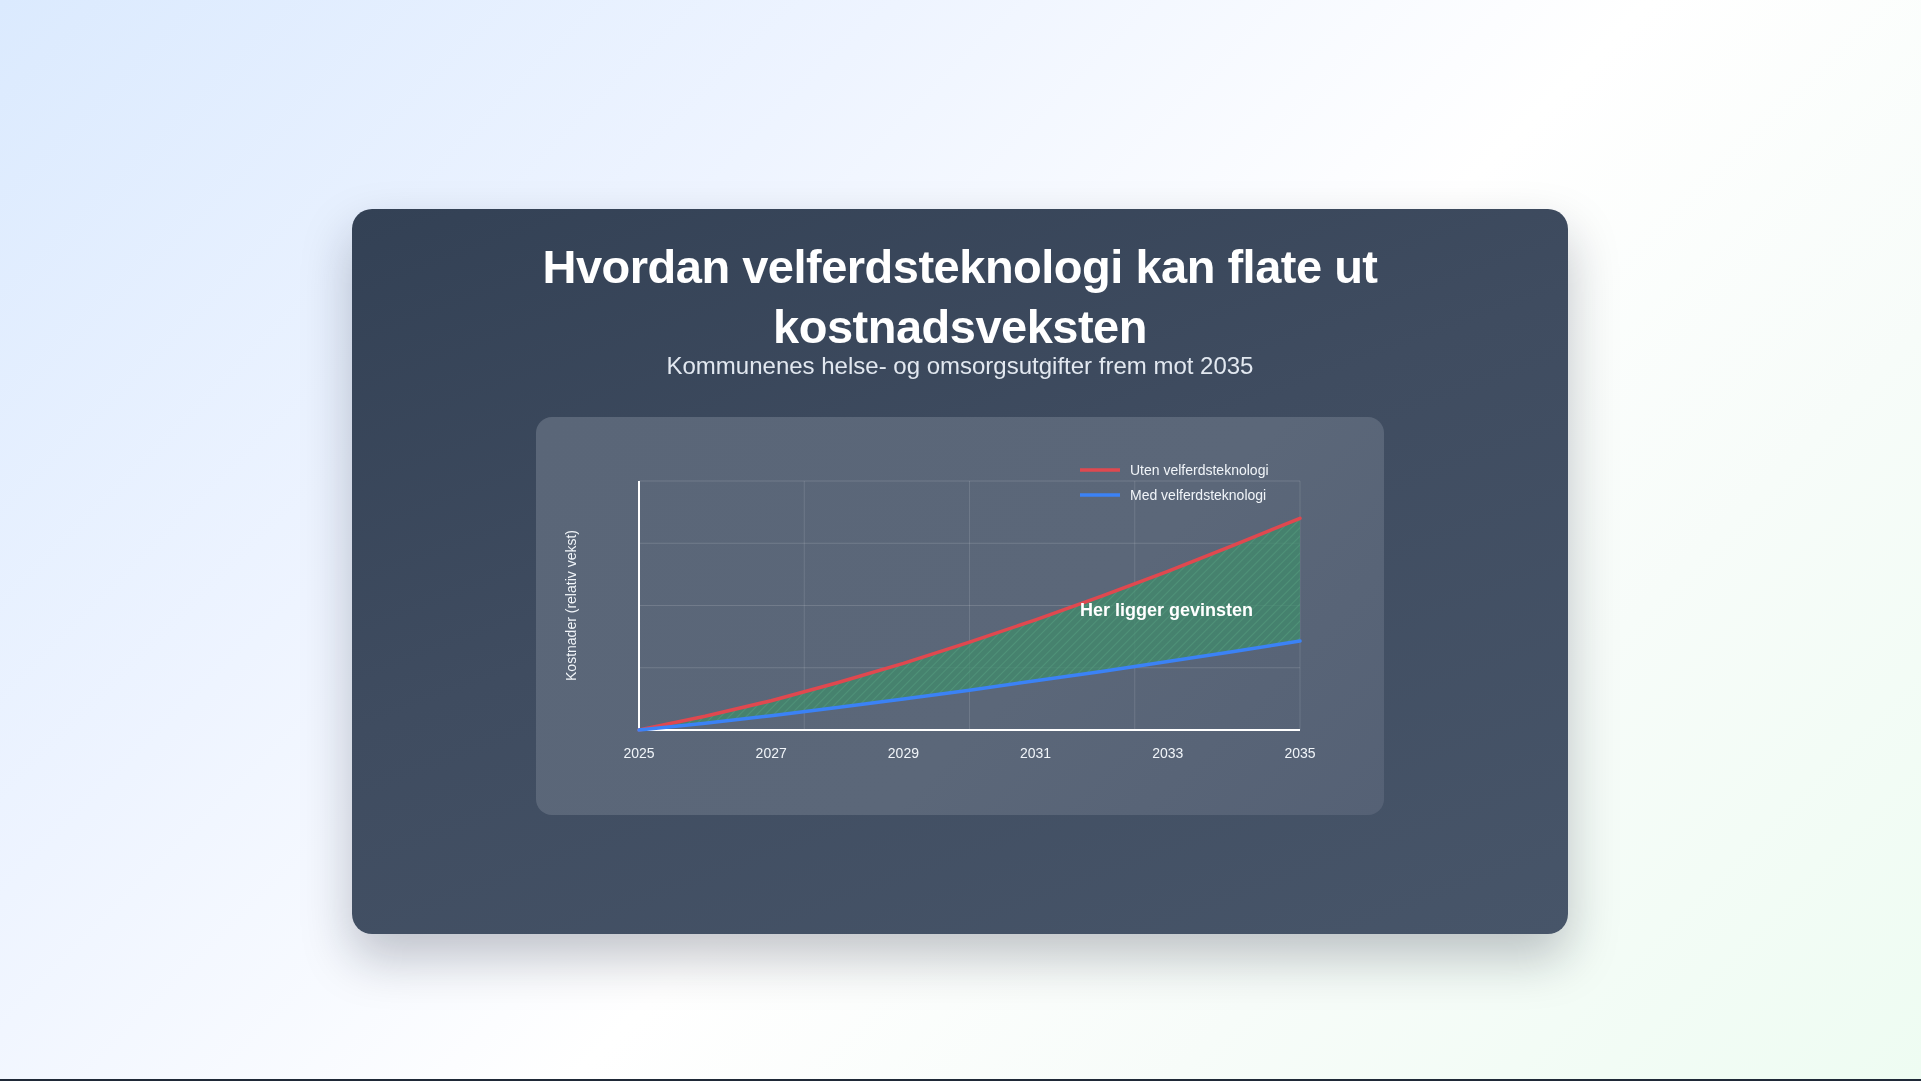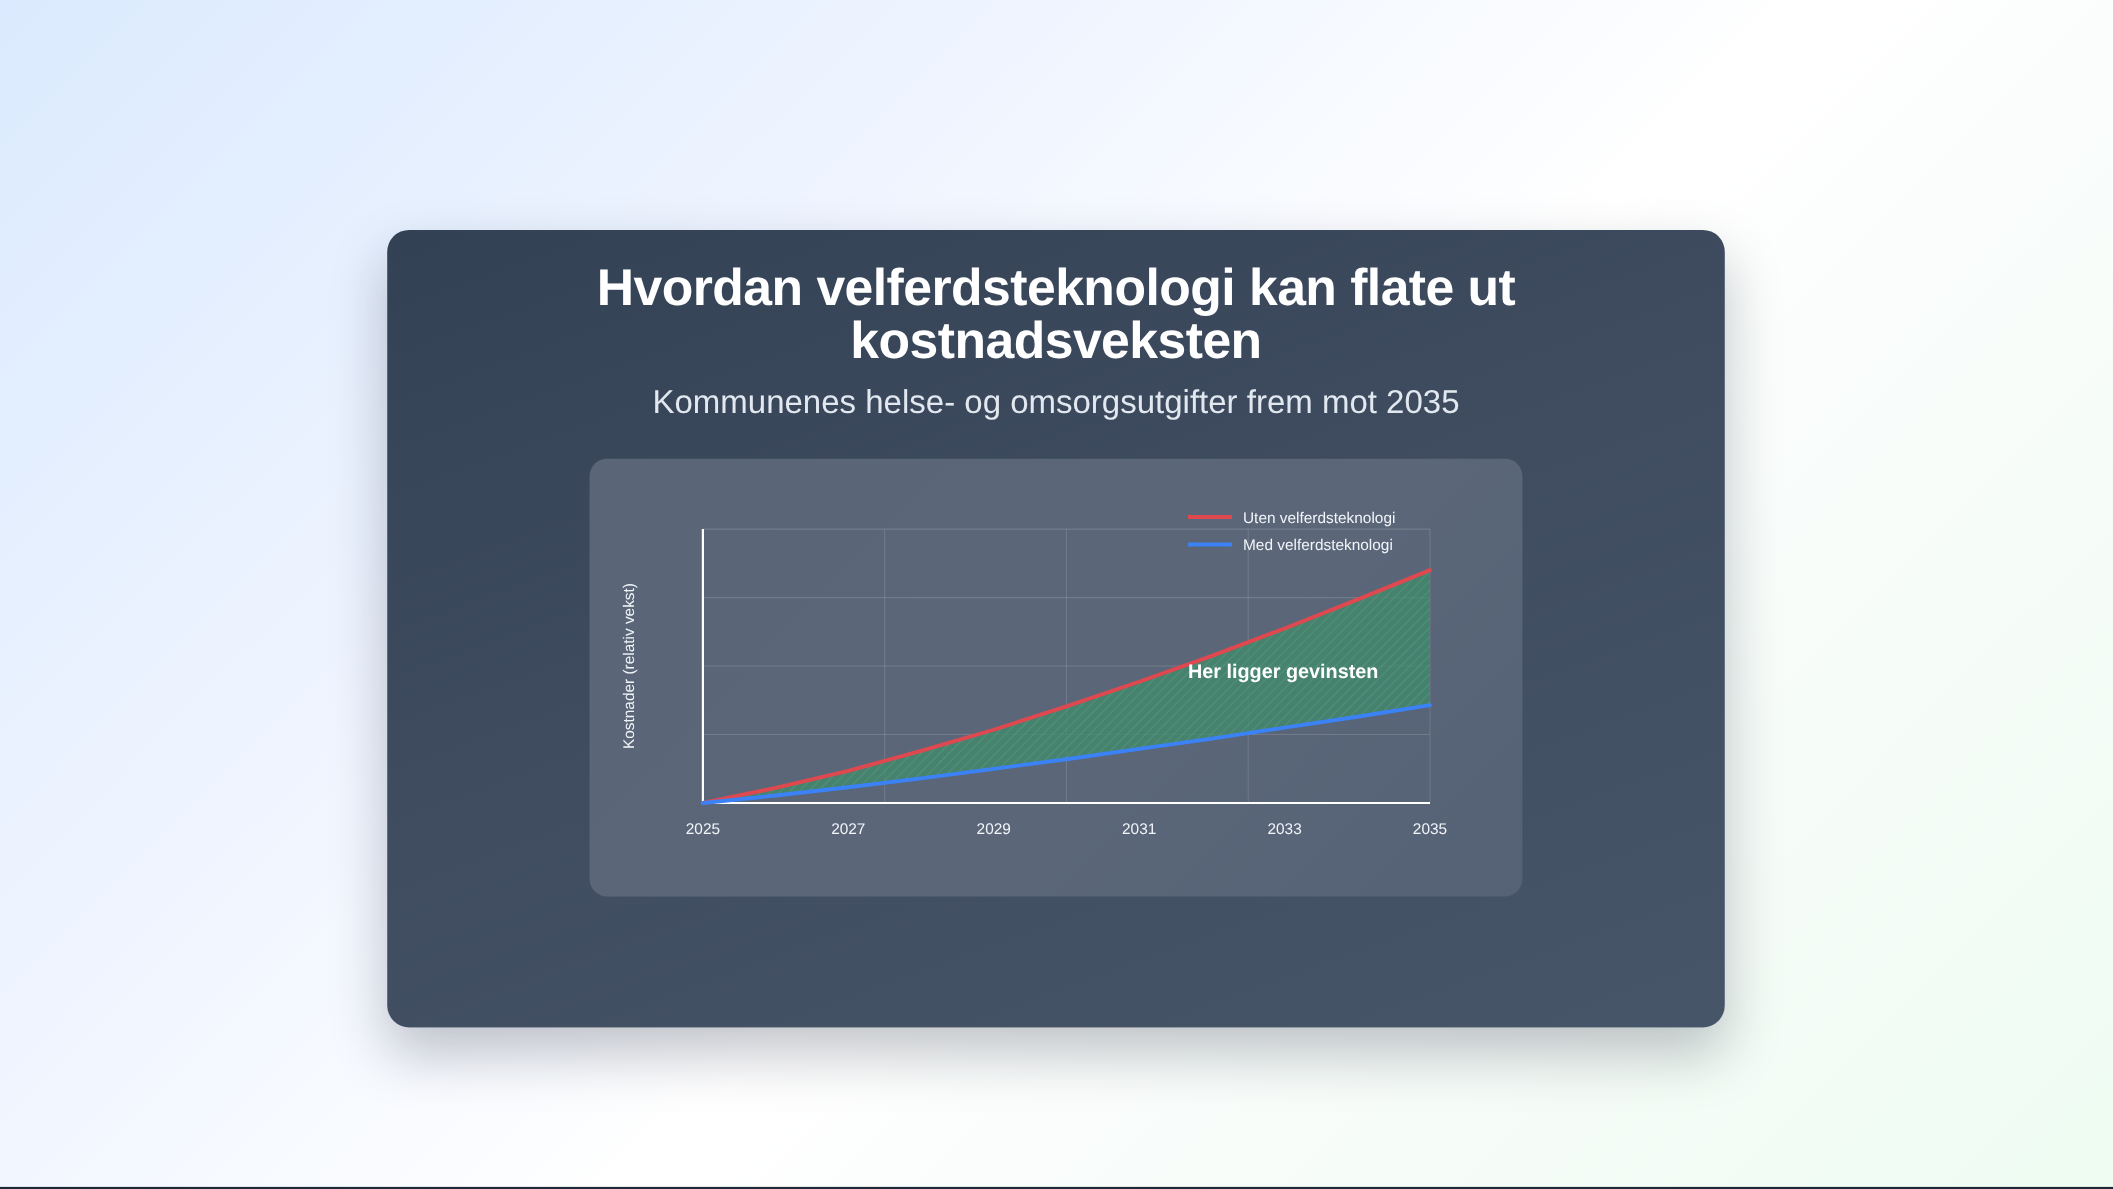--- a/index.html
+++ b/index.html
@@ -12,26 +12,26 @@
   .card {
     position:absolute; left:352px; top:209px; width:1216px; height:725px;
     border-radius:20px;
     background: linear-gradient(160deg, #334155 0%, #3f4c60 45%, #475569 100%);
     box-shadow: 0 24px 50px rgba(15,23,42,0.25);
     box-sizing:border-box;
   }
   .title {
     position:absolute; left:0; right:0; top:28px;
     text-align:center; color:#ffffff; font-weight:bold;
-    font-size:47px; line-height:48px; letter-spacing:-0.5px;
+    font-size:47px; line-height:60px; letter-spacing:-0.5px;
     padding:0 150px;
   }
   .subtitle {
     position:absolute; left:0; right:0; top:142px; text-align:center;
-    color:#e2e8f0; font-size:30px; line-height:30px;
+    color:#e2e8f0; font-size:24px; line-height:30px;
   }
   .panel {
     position:absolute; left:184px; top:208px; width:848px; height:398px;
     border-radius:16px; background: linear-gradient(135deg, #5a6678 0%, #5b6779 60%, #556175 100%);
   }
   .panel svg { position:absolute; left:0; top:0; }
   .footer-text {
     position:absolute; left:0; right:0; top:638px; text-align:center;
     color:#e2e8f0; font-size:20px; line-height:28px; padding:0 180px;
   }

